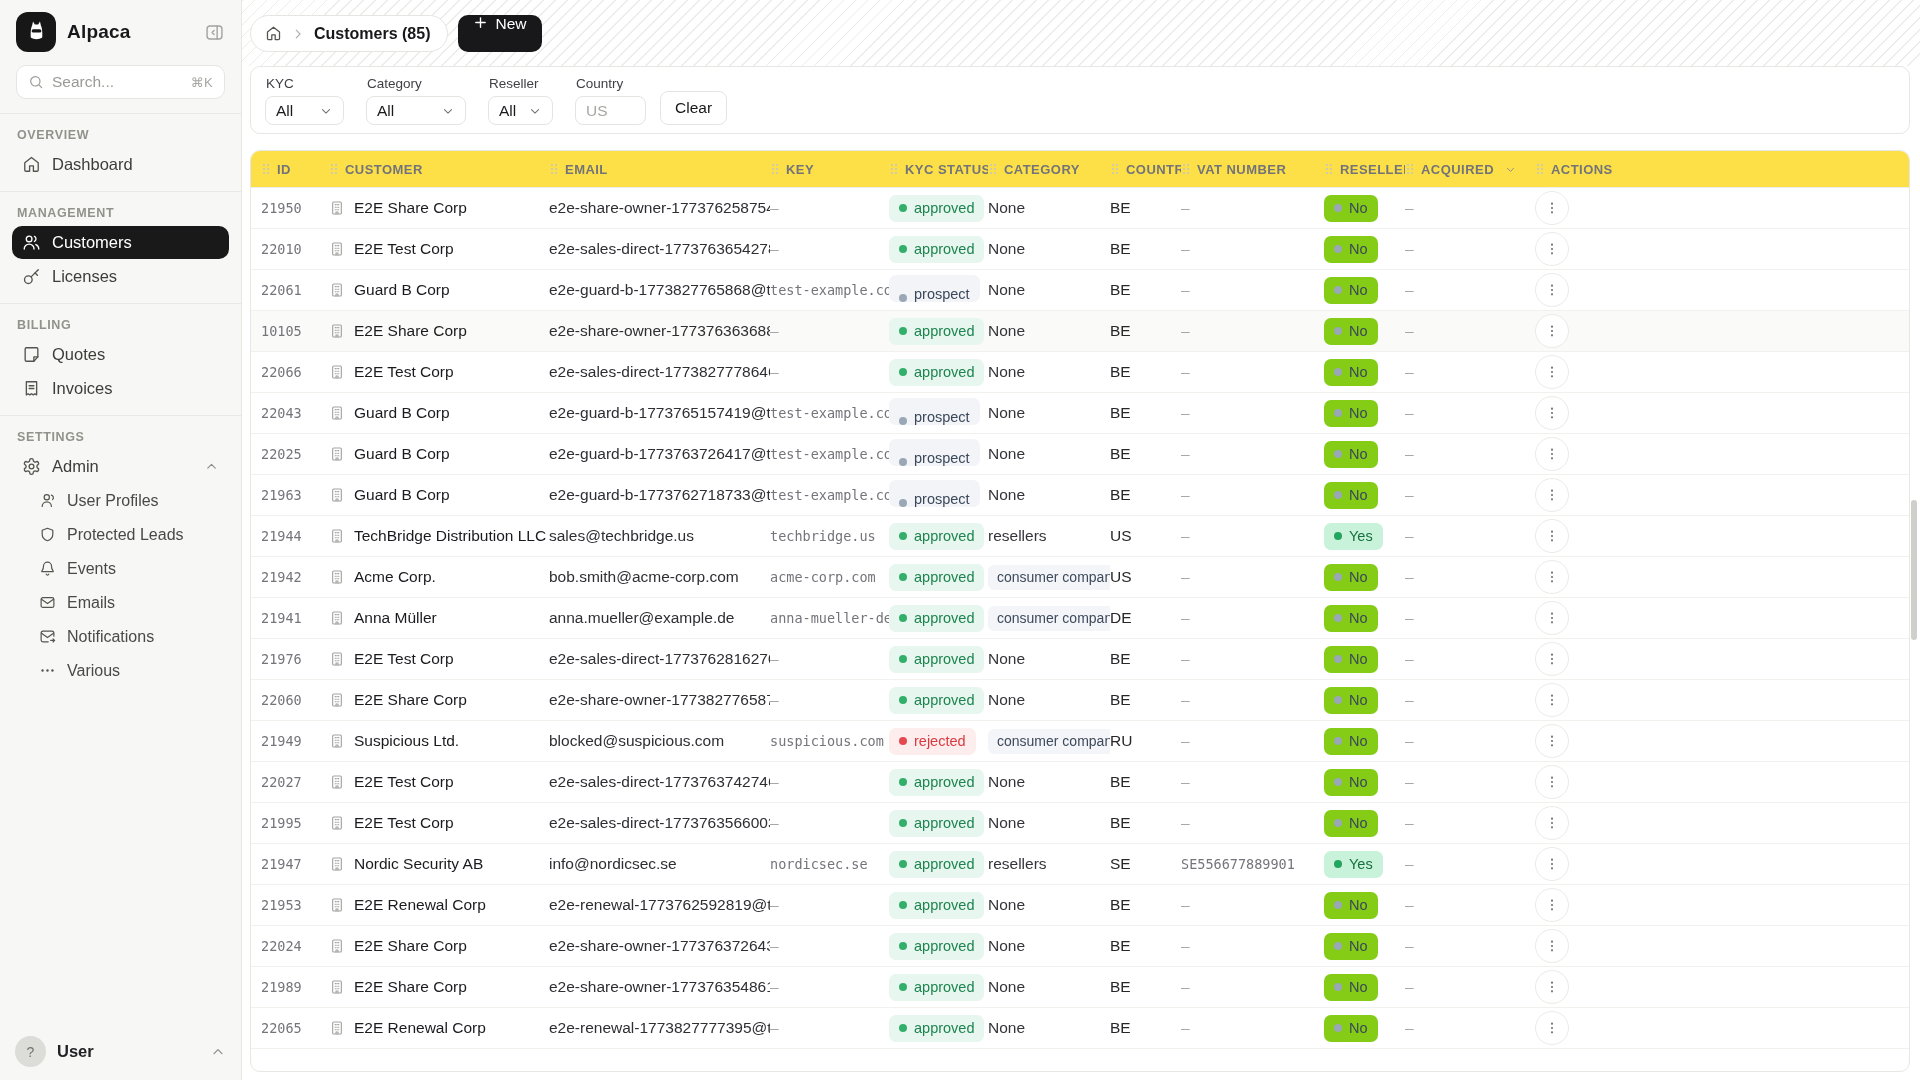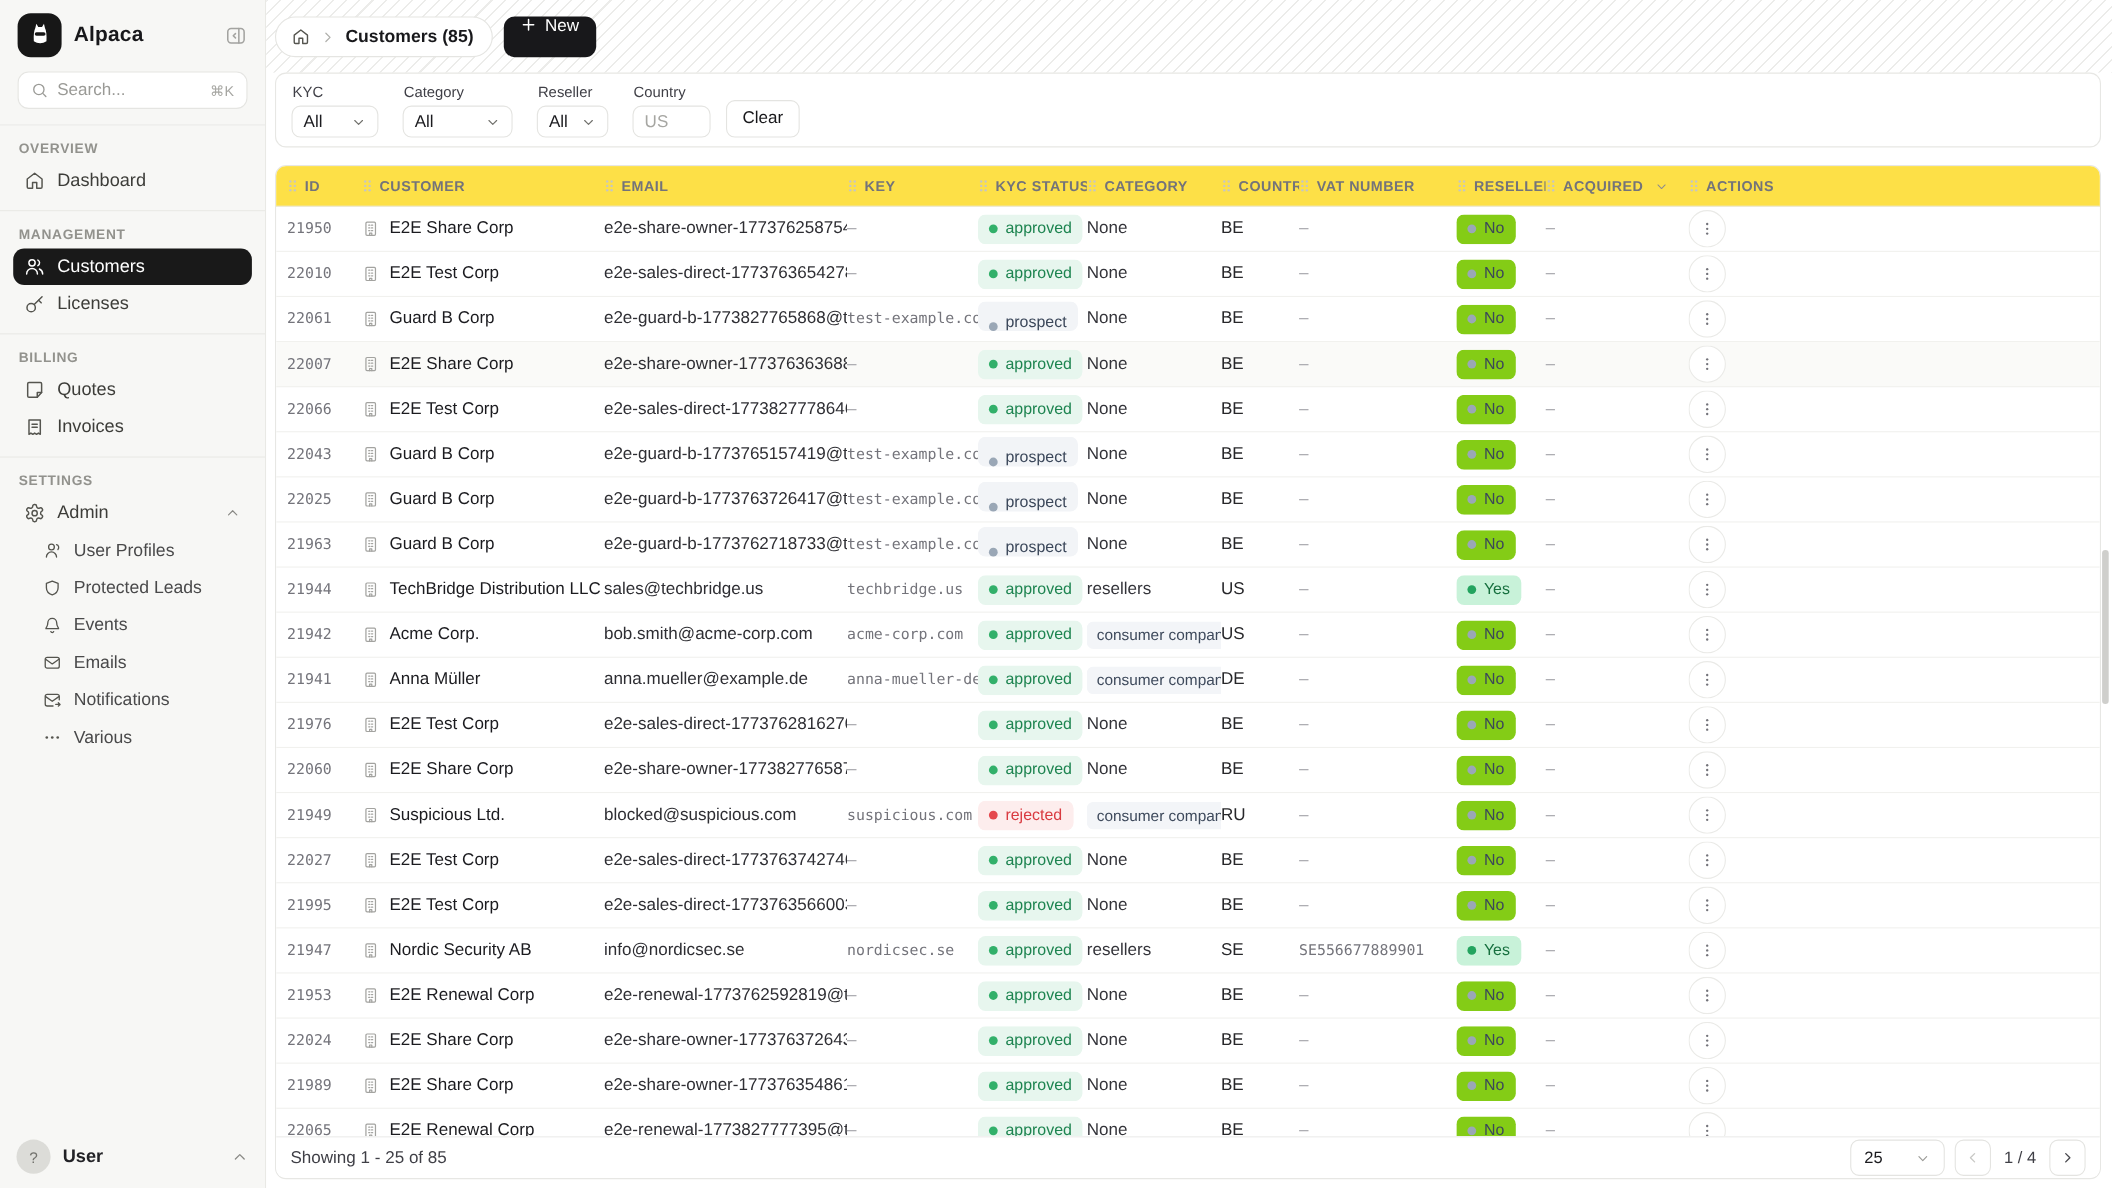--- a/index.html
+++ b/index.html
@@ -642,21 +642,21 @@
       <button class="action-btn">
                 <svg viewBox="0 0 24 24" fill="currentColor">
                   <circle cx="12" cy="5.5" r="1.6"></circle>
                   <circle cx="12" cy="12" r="1.6"></circle>
                   <circle cx="12" cy="18.5" r="1.6"></circle>
                 </svg>
               </button>
             </div>
   </div>
           <div class="grid-row tr hl">
-    <div class="td mono">22007</div>
+    <div class="td mono">10105</div>
     <div class="td cust">
       <span class="icn">
                 <svg viewBox="0 0 24 24" fill="none" stroke="currentColor" stroke-width="1.7" stroke-linecap="round" stroke-linejoin="round">
                   <rect x="5.5" y="3" width="13" height="18" rx="1.5"></rect>
                   <path d="M9.3 7h1.6m3.8 0h-1.6M9.3 10.8h1.6m2.2 0h1.6M9.3 14.6h1.6m2.2 0h1.6"></path>
                   <path d="M10.5 21v-3h3v3"></path>
                 </svg>
               </span>
               <span class="cust-name">E2E Share Corp</span>
             </div>
@@ -1218,41 +1218,17 @@
       <button class="action-btn">
                 <svg viewBox="0 0 24 24" fill="currentColor">
                   <circle cx="12" cy="5.5" r="1.6"></circle>
                   <circle cx="12" cy="12" r="1.6"></circle>
                   <circle cx="12" cy="18.5" r="1.6"></circle>
                 </svg>
               </button>
             </div>
   </div>
         </div>
-      <div class="tfoot">
-        <span class="showing">Showing 1 - 25 of 85</span>
-        <div class="pager">
-          <div class="psize">
-            <span>25</span>
-            <span class="chev">
-                <svg viewBox="0 0 24 24" fill="none" stroke="currentColor" stroke-width="1.8" stroke-linecap="round" stroke-linejoin="round">
-                  <path d="m6 9.5 6 6 6-6"></path>
-                </svg>
-              </span>
-          </div>
-          <button class="pbtn disabled">
-            <svg viewBox="0 0 24 24" fill="none" stroke="currentColor" stroke-width="2" stroke-linecap="round" stroke-linejoin="round">
-                <path d="m14.5 6-6 6 6 6"></path>
-              </svg>
-          </button>
-          <span class="pindic">1 / 4</span>
-          <button class="pbtn">
-            <svg viewBox="0 0 24 24" fill="none" stroke="currentColor" stroke-width="2" stroke-linecap="round" stroke-linejoin="round">
-                <path d="m9.5 6 6 6-6 6"></path>
-              </svg>
-          </button>
-        </div>
-      </div>
     </section>
 
     <div class="page-scrollbar"></div>
   </main>
 </div>
 
 </body></html>

